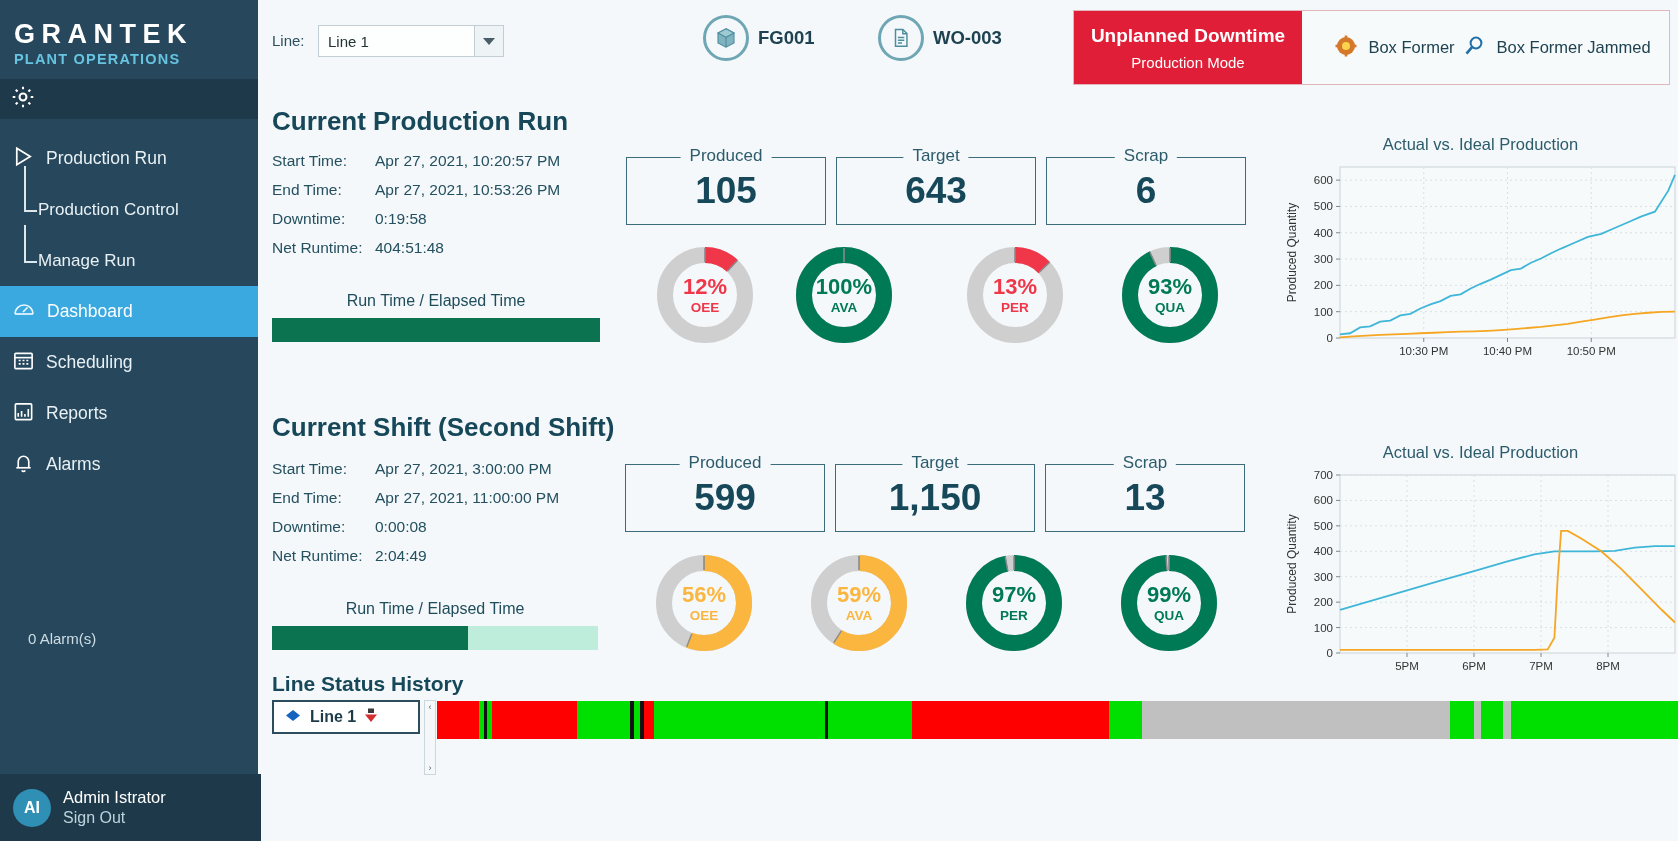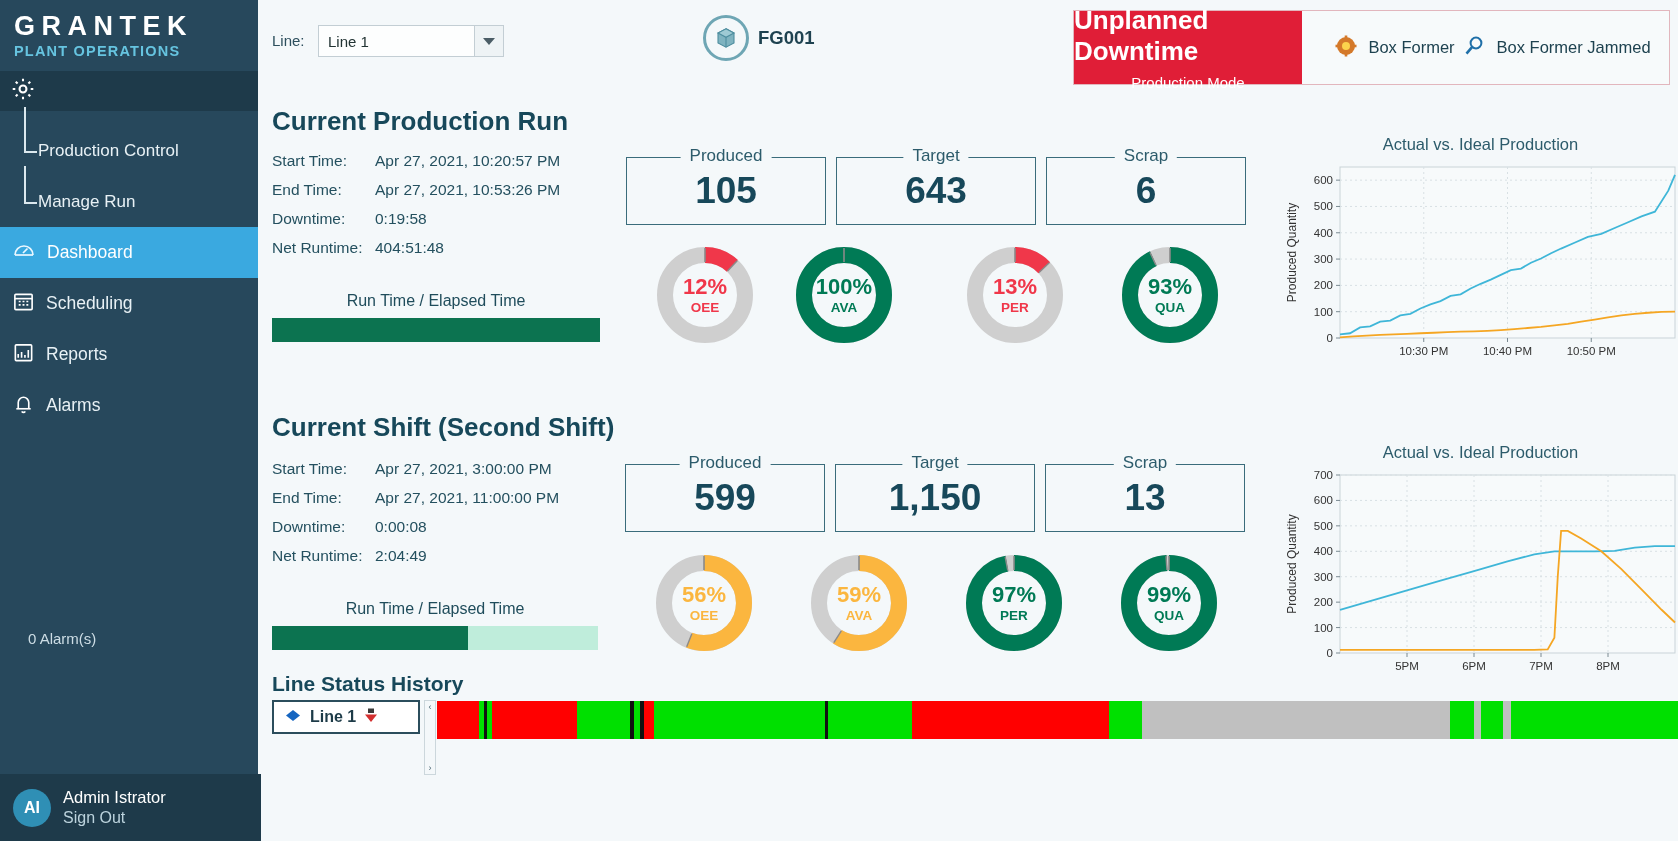--- a/index.html
+++ b/index.html
@@ -10,21 +10,21 @@
     color: #184e5a;
   }
   #app { position: relative; width: 1678px; height: 841px; display: flex; }
 
   
   .sidebar {
     width: 258px; height: 841px; background: #27485c;
     display: flex; flex-direction: column; flex: 0 0 258px;
     position: relative;
   }
-  .brand { padding: 12px 0 12px 14px; }
+  .brand { padding: 20px 0 12px 14px; }
   .brand-title {
     color: #ffffff; font-size: 27px; font-weight: bold;
     letter-spacing: 6.5px; line-height: 1.05;
   }
   .brand-sub {
     color: #66c4e0; font-size: 14.5px; font-weight: bold;
     letter-spacing: 1.2px; margin-top: 3px;
   }
   .gear-row {
     background: #1e3a4a; height: 40px; display: flex; align-items: center;
@@ -99,21 +99,21 @@
   #chip-wo { left: 620px; top: 15px; }
 
   .status-banner {
     position: absolute; right: 8px; top: 10px; width: 597px; height: 75px;
     display: flex; border: 1px solid #e2b6bd;
   }
   .status-left {
     width: 228px; background: #e01e37; color: #fff;
     display: flex; flex-direction: column; align-items: center; justify-content: center;
   }
-  .status-left .t1 { font-size: 26px; font-weight: bold; }
+  .status-left .t1 { font-size: 19px; font-weight: bold; }
   .status-left .t2 { font-size: 15px; margin-top: 7px; }
   .status-right {
     flex: 1; background: #f7fafb; display: flex; flex-direction: row;
     justify-content: center; gap: 8px; padding-left: 14px;
   }
   .status-row { display: flex; align-items: center; gap: 10px; }
   .status-row .lbl { font-size: 16.5px; color: #1e4250; }
 
   
   .sec-title {
@@ -186,20 +186,28 @@
     <div class="gear-row">
       <span>
         <svg width="26" height="26" viewBox="0 0 24 24" fill="none" stroke="#ffffff" stroke-width="1.9">
           <circle cx="12" cy="12" r="3.2"></circle>
           <path d="M12 2.5v2.4M12 19.1v2.4M21.5 12h-2.4M4.9 12H2.5M18.7 5.3l-1.7 1.7M7 17l-1.7 1.7M18.7 18.7L17 17M7 7L5.3 5.3"></path>
         </svg>
       </span>
     </div>
 
     <div class="nav">
+      <div class="nav-item">
+        <span>
+          <svg width="23" height="23" viewBox="0 0 24 24" fill="none" stroke="#ffffff" stroke-width="1.8">
+            <path d="M5 3.5 L19 12 L5 20.5 Z"></path>
+          </svg>
+        </span>
+        <span>Production Run</span>
+      </div>
 
       <div class="nav-sub first">
         <span class="tree"></span>
         <span>Production Control</span>
       </div>
 
       <div class="nav-sub">
         <span class="tree"></span>
         <span>Manage Run</span>
       </div>
@@ -274,20 +282,30 @@
         <div class="circ">
           <svg width="24" height="24" viewBox="0 0 24 24" fill="#7fb3c0" stroke="#4d8d9e" stroke-width="1.1">
             <path d="M12 2.8 20 7v10l-8 4.2L4 17V7z"></path>
             <path d="M12 2.8 20 7l-8 4.3L4 7z" fill="#9ecad4"></path>
             <path d="M12 11.3V21.2" stroke="#4d8d9e"></path>
           </svg>
         </div>
         <div class="txt">FG001</div>
       </div>
 
+      <div class="chip" id="chip-wo">
+        <div class="circ">
+          <svg width="22" height="24" viewBox="0 0 24 24" fill="none" stroke="#4d8d9e" stroke-width="1.6">
+            <path d="M6 2.8h8l4.5 4.4V21H6z"></path>
+            <path d="M14 2.8v4.6h4.5"></path>
+            <path d="M8.6 11.5h7M8.6 14.5h7M8.6 17.5h4.5"></path>
+          </svg>
+        </div>
+        <div class="txt">WO-003</div>
+      </div>
 
       <div class="status-banner">
         <div class="status-left">
           <div class="t1">Unplanned Downtime</div>
           <div class="t2">Production Mode</div>
         </div>
         <div class="status-right">
           <div class="status-row">
             <span>
               <svg width="24" height="24" viewBox="0 0 24 24">

